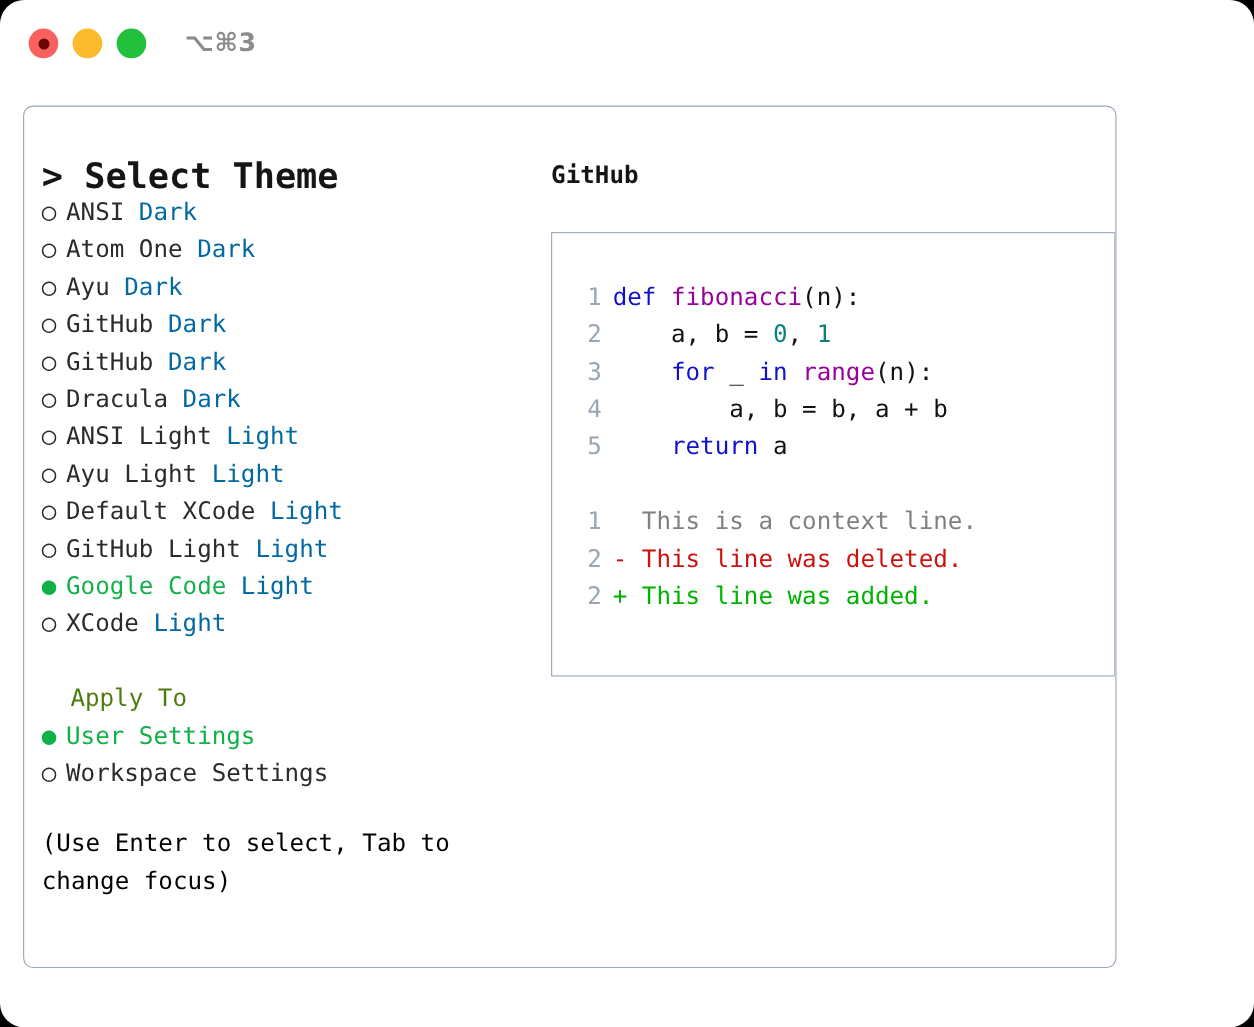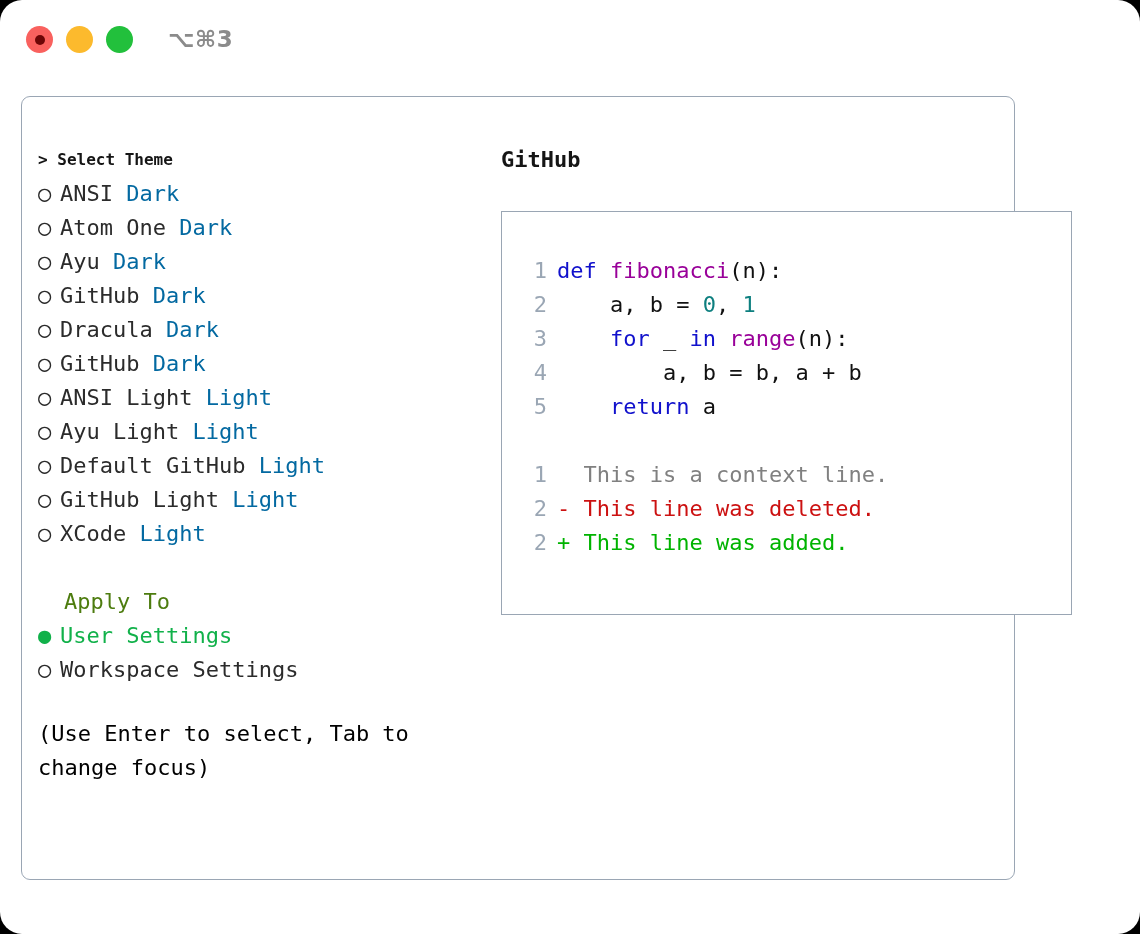--- a/index.html
+++ b/index.html
@@ -76,21 +76,21 @@
   #left-col {
     position: absolute;
     left: 16px;
     top: 46px;
     width: 440px;
   }
   .mono {
     font-family: "DejaVu Sans Mono", monospace;
   }
   #theme-header {
-    font-size: 16px;
+    font-size: 32px;
     font-weight: 700;
     color: #151515;
     line-height: 34px;
     white-space: pre;
     letter-spacing: 0px;
   }
   .theme-row {
     font-size: 22px;
     line-height: 34px;
     color: #2b2b2b;
@@ -146,21 +146,21 @@
   }
   #preview-title {
     font-size: 22px;
     font-weight: 700;
     color: #151515;
     line-height: 34px;
     letter-spacing: 0px;
   }
   #preview-box {
     margin-top: 34px;
-    width: 571px;
+    width: 513px;
     height: 404px;
     border: 1.5px solid #9aa6b4;
     box-sizing: border-box;
     background: #ffffff;
     position: relative;
     padding-left: 32px;
   }
   #code {
     position: absolute;
     left: 19px;
@@ -201,26 +201,27 @@
 
   <div id="panel">
 
     <div id="left-col">
       <div id="theme-header" class="mono">&gt; Select Theme</div>
       <div id="theme-list">
           <div class="theme-row mono"><span class="bullet">○</span><span class="tname">ANSI</span><span> </span><span class="tkind">Dark</span></div>
           <div class="theme-row mono"><span class="bullet">○</span><span class="tname">Atom One</span><span> </span><span class="tkind">Dark</span></div>
           <div class="theme-row mono"><span class="bullet">○</span><span class="tname">Ayu</span><span> </span><span class="tkind">Dark</span></div>
           <div class="theme-row mono"><span class="bullet">○</span><span class="tname">GitHub</span><span> </span><span class="tkind">Dark</span></div>
+          <div class="theme-row mono"><span class="bullet">○</span><span class="tname">GitHub</span><span> </span><span class="tkind">Dark</span></div>
           <div class="theme-row mono"><span class="bullet">○</span><span class="tname">Dracula</span><span> </span><span class="tkind">Dark</span></div>
-          <div class="theme-row mono"><span class="bullet">○</span><span class="tname">GitHub</span><span> </span><span class="tkind">Dark</span></div>
           <div class="theme-row mono"><span class="bullet">○</span><span class="tname">ANSI Light</span><span> </span><span class="tkind">Light</span></div>
           <div class="theme-row mono"><span class="bullet">○</span><span class="tname">Ayu Light</span><span> </span><span class="tkind">Light</span></div>
-          <div class="theme-row mono"><span class="bullet">○</span><span class="tname">Default GitHub</span><span> </span><span class="tkind">Light</span></div>
+          <div class="theme-row mono"><span class="bullet">○</span><span class="tname">Default XCode</span><span> </span><span class="tkind">Light</span></div>
           <div class="theme-row mono"><span class="bullet">○</span><span class="tname">GitHub Light</span><span> </span><span class="tkind">Light</span></div>
+          <div class="theme-row mono selected"><span class="bullet">●</span><span class="tname">Google Code</span><span> </span><span class="tkind">Light</span></div>
           <div class="theme-row mono"><span class="bullet">○</span><span class="tname">XCode</span><span> </span><span class="tkind">Light</span></div>
         </div>
 
       <div id="apply-block">
         <div id="apply-header" class="mono">Apply To</div>
         <div id="apply-list">
             <div class="apply-row mono selected"><span class="bullet">●</span><span class="alabel">User Settings</span></div>
             <div class="apply-row mono"><span class="bullet">○</span><span class="alabel">Workspace Settings</span></div>
           </div>
       </div>

